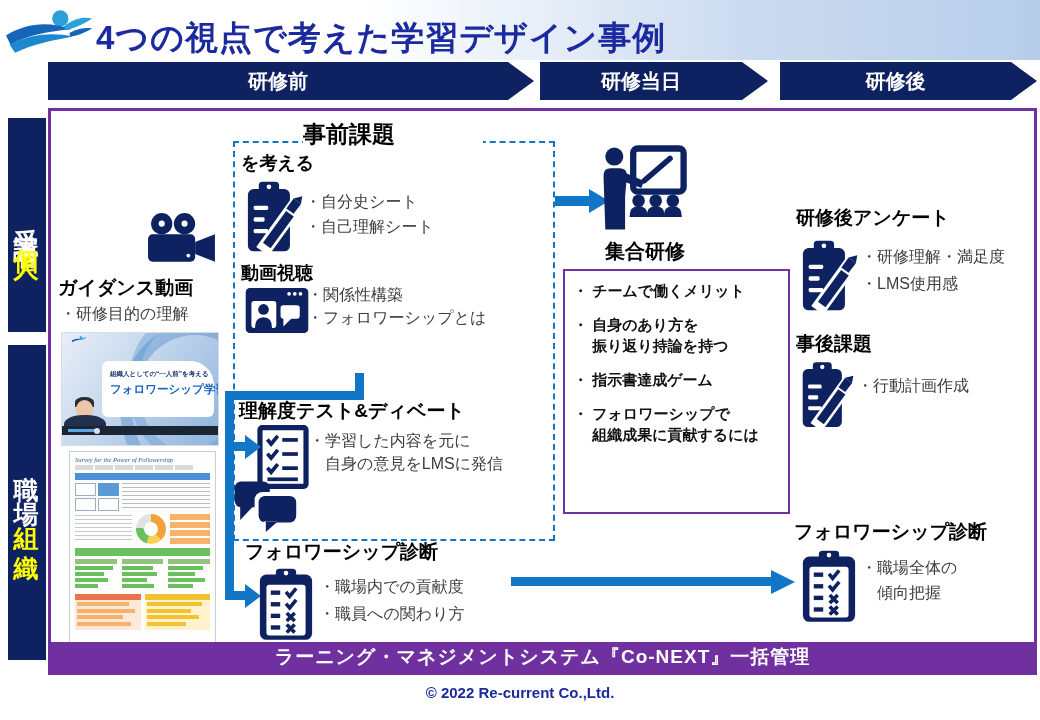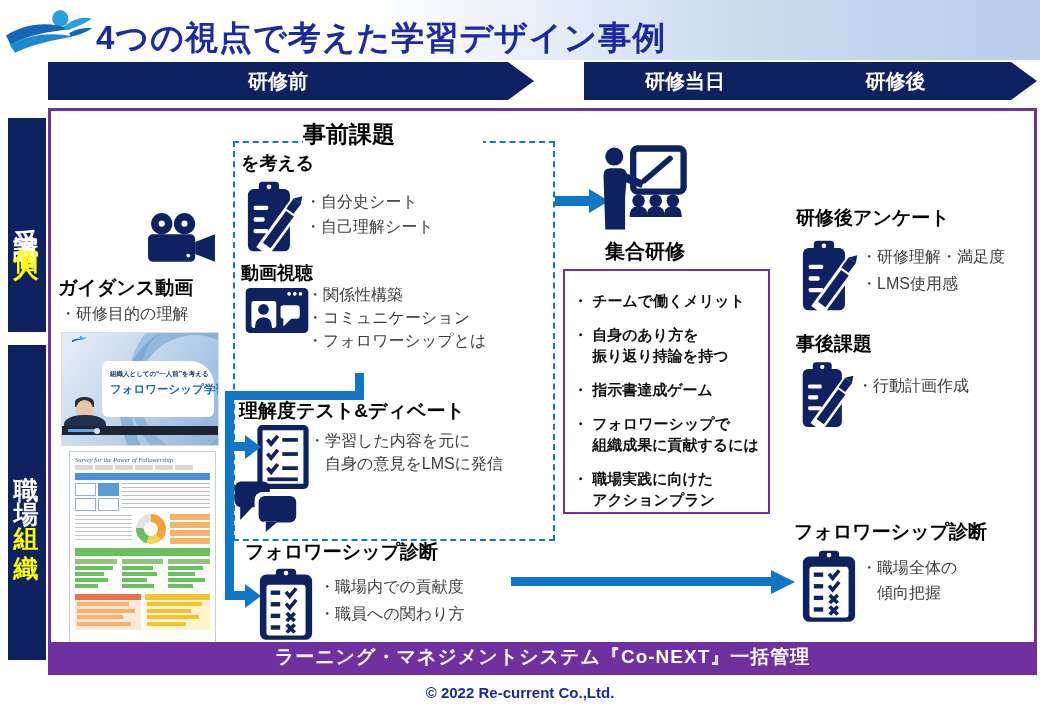--- a/index.html
+++ b/index.html
@@ -12,21 +12,21 @@
   .header-band { left:0; top:0; width:1040px; height:60px;
     background:linear-gradient(to right,#ffffff 35%,#cddcf0 70%,#b7cdea 100%); }
   .page-title { left:96px; top:16px; font-size:33px; font-weight:bold; color:#1b2a9e; letter-spacing:1px; }
 
   
   .phase { top:62px; height:38px; background:#0e2161; color:#fff; font-size:20px; font-weight:bold;
     display:flex; align-items:center; justify-content:center;
     clip-path:polygon(0 0, calc(100% - 26px) 0, 100% 50%, calc(100% - 26px) 100%, 0 100%);
     padding-right:26px; }
   .phase1 { left:48px;  width:486px; }
-  .phase2 { left:540px; width:228px;margin-left:44px; }
+  .phase2 { left:540px; width:228px; }
   .phase3 { left:780px; width:257px; }
 
   
   .side-tab { left:8px; width:38px; background:#0e2161; color:#fff;
     writing-mode:vertical-rl; text-orientation:upright;
     font-weight:bold; font-size:25px; display:flex; align-items:center; justify-content:center; }
   .tab1 { top:118px; height:214px; letter-spacing:7px; }
   .tab2 { top:345px; height:315px; letter-spacing:26px; padding-top:10px; }
   .accent { color:#ffff00; }
 
@@ -38,21 +38,21 @@
   .h1 { font-weight:bold; color:#000; font-size:19px; }
   .h2 { font-weight:bold; color:#000; font-size:18px; }
   .blt { color:#3d3d3d; font-size:16px; line-height:25px; white-space:pre; }
 
   
   .pretask-box { left:182px; top:30px; width:322px; height:400px; border:2px dashed #1076c5; }
   .pretask-title { left:252px; top:8px; width:180px; background:#fff;
     font-size:23px; font-weight:bold; color:#000; z-index:3; }
 
   
-  .agenda-box { left:512px; top:158px; width:207px; height:245px; border:2px solid #7030a0; padding:19px 6px 0 8px; }
+  .agenda-box { left:512px; top:158px; width:227px; height:245px; border:2px solid #7030a0; padding:9px 6px 0 8px; }
   .agenda-item { font-size:15px; font-weight:bold; color:#111; line-height:21px; margin-bottom:13px; white-space:pre; }
 
   
   .conn { background:#1076c5; }
   .arrowhead { width:0; height:0; border-top:12px solid transparent; border-bottom:12px solid transparent; border-left:20px solid #1076c5; }
 
   
   .vthumb { left:10px; top:221px; width:158px; height:114px;
     background:linear-gradient(125deg,#e8eef7 0%,#c3d6ec 45%,#8fb4de 100%); overflow:hidden; border:1px solid #d8dde5; }
   .vcurve1 { position:absolute; right:-30px; top:-22px; width:120px; height:150px; border:10px solid #6fa3d8; border-radius:50%; opacity:.5; }
@@ -267,21 +267,21 @@
       <rect x="1" y="1" width="88" height="63" rx="6" fill="#0e2161"></rect>
       <circle cx="62" cy="9" r="2.6" fill="#fff"></circle>
         <circle cx="70" cy="9" r="2.6" fill="#fff"></circle>
         <circle cx="78" cy="9" r="2.6" fill="#fff"></circle>
       <rect x="9" y="19" width="35" height="38" rx="4" fill="#fff"></rect>
       <circle cx="26" cy="31" r="7.5" fill="#0e2161"></circle>
       <path d="M14 57 Q14 42 26 42 Q38 42 38 57 Z" fill="#0e2161"></path>
       <rect x="50" y="25" width="27" height="19" rx="4" fill="#fff"></rect>
       <polygon points="54,43 54,55 66,43" fill="#fff"></polygon>
     </svg>
-    <div class="abs blt" style="left:256px;top:172px;line-height:23px"><span style="display:block">・関係性構築</span><span style="display:block">・コミュニケーション</span><span style="display:block">・フォロワーシップとは</span></div>
+    <div class="abs blt" style="left:256px;top:172px;line-height:23px"><span style="display:block">・関係性構築</span><span style="display:block">・フォロワーシップとは</span></div>
 
     <div class="abs h1" style="left:188px;top:287px">理解度テスト&amp;ディベート</div>
     <svg class="abs" style="left:206px;top:314px" width="52" height="64" viewBox="0 0 70 85">
       <rect x="4" y="3" width="62" height="79" rx="3" fill="#fff" stroke="#0e2161" stroke-width="7"></rect>
       <path d="M14 19 l5 6 l9 -11" fill="none" stroke="#0e2161" stroke-width="5"></path>
       <rect x="34" y="17" width="21" height="5" fill="#0e2161"></rect>
       <path d="M14 38 l5 6 l9 -11" fill="none" stroke="#0e2161" stroke-width="5"></path>
       <rect x="34" y="36" width="21" height="5" fill="#0e2161"></rect>
       <path d="M14 57 l5 6 l9 -11" fill="none" stroke="#0e2161" stroke-width="5"></path>
       <rect x="34" y="55" width="21" height="5" fill="#0e2161"></rect>
@@ -321,21 +321,20 @@
       <circle cx="82" cy="62" r="7" fill="#0e2161"></circle>
       <path d="M72 80 Q72 68 82 68 Q92 68 92 80 Z" fill="#0e2161"></path>
     </svg>
     <div class="abs h1" style="left:534px;top:127px;width:120px;text-align:center;font-size:20px">集合研修</div>
 
     <div class="abs agenda-box">
       <div class="agenda-item"><span style="display:block">・ チームで働くメリット</span></div>
       <div class="agenda-item"><span style="display:block">・ 自身のあり方を</span><span style="display:block">　 振り返り持論を持つ</span></div>
       <div class="agenda-item"><span style="display:block">・ 指示書達成ゲーム</span></div>
       <div class="agenda-item"><span style="display:block">・ フォロワーシップで</span><span style="display:block">　 組織成果に貢献するには</span></div>
-      <div class="agenda-item"><span style="display:block">・ 職場実践に向けた</span><span style="display:block">　 アクションプラン</span></div>
     </div>
 
     <div class="abs h1" style="left:745px;top:94px">研修後アンケート</div>
     <svg class="abs" style="left:749px;top:126px" width="58" height="80" viewBox="0 0 80 100">
       <rect x="4" y="10" width="58" height="86" rx="8" fill="#0e2161"></rect>
       <rect x="19" y="0" width="28" height="17" rx="5" fill="#0e2161"></rect>
       <circle cx="33" cy="7" r="3.2" fill="#fff"></circle>
       <rect x="12" y="33" width="20" height="6" rx="2" fill="#fff"></rect>
       <rect x="12" y="49" width="15" height="6" rx="2" fill="#fff"></rect>
       <rect x="12" y="65" width="20" height="6" rx="2" fill="#fff"></rect>

